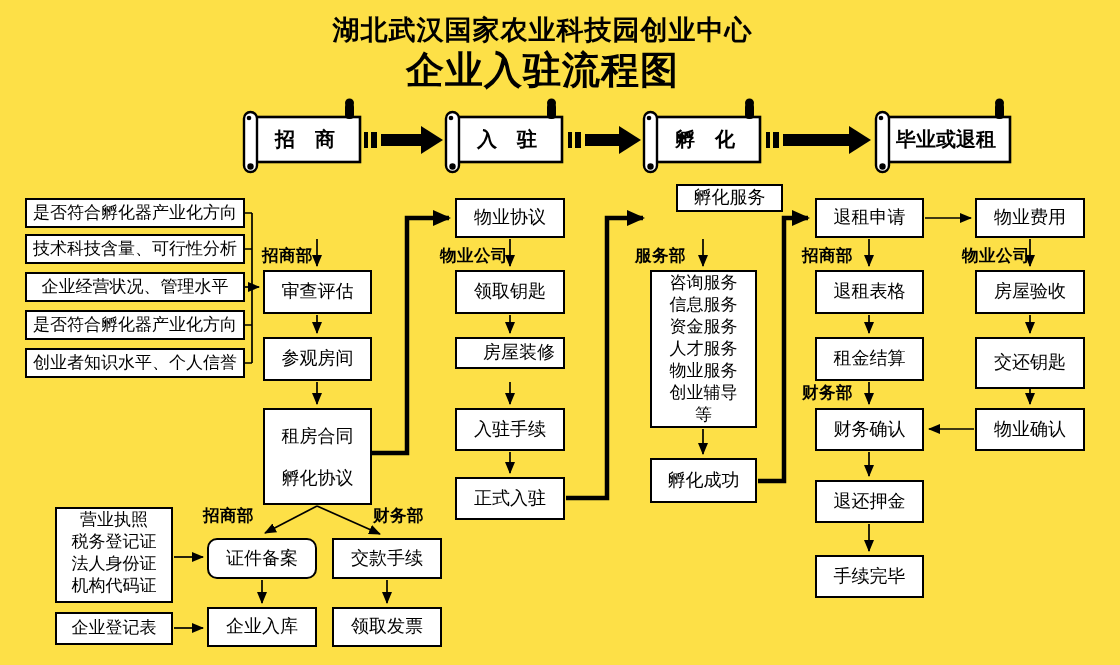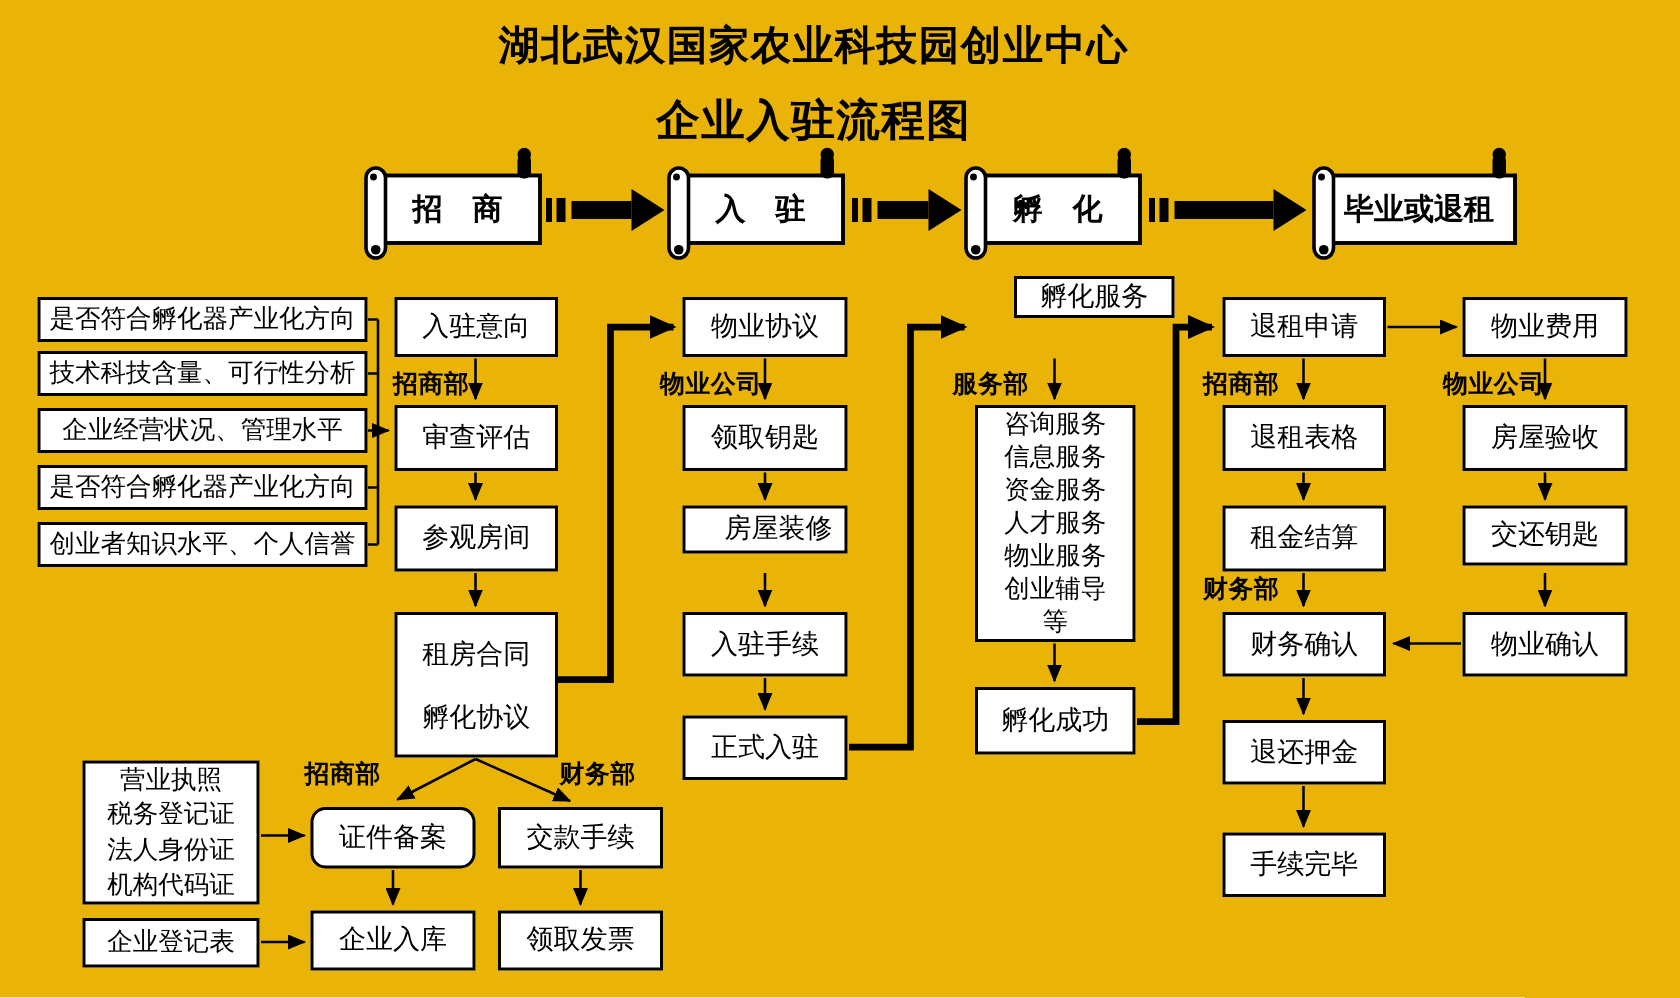--- a/index.html
+++ b/index.html
@@ -1,35 +1,35 @@
 <!DOCTYPE html>
 <html><head>
 <meta charset="utf-8">
 <style>
   html,body { margin:0; padding:0; background:#fff; }
   .canvas {
-    position:relative; width:1120px; height:665px; background:#eab308;
+    position:relative; width:1120px; height:665px; background:#fde047;
     font-family:"Liberation Serif", serif; color:#000; overflow:hidden;
   }
   .title {
     position:absolute; left:0; width:1085px; text-align:center; font-weight:700;
     font-family:"Liberation Serif", serif; letter-spacing:1px;
   }
   .stage-label {
     position:absolute; display:flex; align-items:center; justify-content:center;
     font-family:"Liberation Sans", sans-serif; font-weight:700; font-size:20px;
     white-space:pre;
   }
   .box {
     position:absolute; box-sizing:border-box; border:2px solid #000; background:#fff;
     display:flex; align-items:center; justify-content:center; text-align:center;
     font-size:17px; line-height:1.3;
   }
   .box--lg { font-size:18px; }
-  .box--col { flex-direction:column; justify-content:space-between; }
+  .box--col { flex-direction:column; justify-content:flex-start; }
   .box--contract { flex-direction:column; justify-content:center; gap:20px; font-size:18px; }
   .line { line-height:22px; }
   .dept {
     position:absolute; font-family:"Liberation Sans", sans-serif; font-weight:700;
     font-size:16.5px; white-space:nowrap; letter-spacing:0.5px;
   }
   svg.connectors { position:absolute; left:0; top:0; }
 </style>
 </head>
 <body>
@@ -142,34 +142,33 @@
     </g>
 
     <g stroke="#000" stroke-width="4.5" fill="none">
       <path d="M372,453 H407 V218 H449" marker-end="url(#ahb)"></path>
       <path d="M566,498 H607 V218 H643" marker-end="url(#ahb)"></path>
       <path d="M758,481 H784 V218 H808" marker-end="url(#ahb)"></path>
     </g>
   </svg>
 
   <div class="title" style="top:12px; font-size:27px;">湖北武汉国家农业科技园创业中心</div>
-  <div class="title" style="top:45px; font-size:29px;margin-top:16px;">企业入驻流程图</div>
+  <div class="title" style="top:45px; font-size:38px;">企业入驻流程图</div>
 
   <div class="stage-label" style="left:250px; top:117px; width:110px; height:45px;">招　商</div>
   <div class="stage-label" style="left:452px; top:117px; width:110px; height:45px;">入　驻</div>
   <div class="stage-label" style="left:650px; top:117px; width:110px; height:45px;">孵　化</div>
   <div class="stage-label" style="left:882px; top:117px; width:128px; height:45px;">毕业或退租</div>
 
   <div class="box" style="left:25px; top:198px; width:220px; height:30px;">是否符合孵化器产业化方向</div>
   <div class="box" style="left:25px; top:234px; width:220px; height:30px;">技术科技含量、可行性分析</div>
   <div class="box" style="left:25px; top:272px; width:220px; height:30px;">企业经营状况、管理水平</div>
   <div class="box" style="left:25px; top:310px; width:220px; height:30px;">是否符合孵化器产业化方向</div>
   <div class="box" style="left:25px; top:348px; width:220px; height:30px;text-align:right;">创业者知识水平、个人信誉</div>
 
-  <div class="box box--lg" style="left:263px; top:198px; width:109px; height:40px;">入驻意向</div>
   <div class="dept" style="left:262px; top:245px;">招商部</div>
   <div class="box box--lg" style="left:263px; top:270px; width:109px; height:44px;">审查评估</div>
   <div class="box box--lg" style="left:263px; top:337px; width:109px; height:44px;">参观房间</div>
   <div class="box box--contract" style="left:263px; top:408px; width:109px; height:97px;">
     <div class="line">租房合同</div>
     <div class="line">孵化协议</div>
   </div>
 
   <div class="box box--lg" style="left:455px; top:198px; width:110px; height:40px;">物业协议</div>
   <div class="dept" style="left:440px; top:245px;">物业公司</div>
@@ -196,21 +195,21 @@
   <div class="box box--lg" style="left:815px; top:270px; width:109px; height:44px;">退租表格</div>
   <div class="box box--lg" style="left:815px; top:337px; width:109px; height:44px;">租金结算</div>
   <div class="dept" style="left:802px; top:382px;">财务部</div>
   <div class="box box--lg" style="left:815px; top:408px; width:109px; height:43px;">财务确认</div>
   <div class="box box--lg" style="left:815px; top:480px; width:109px; height:43px;">退还押金</div>
   <div class="box box--lg" style="left:815px; top:555px; width:109px; height:43px;">手续完毕</div>
 
   <div class="box box--lg" style="left:975px; top:198px; width:110px; height:40px;">物业费用</div>
   <div class="dept" style="left:962px; top:245px;">物业公司</div>
   <div class="box box--lg" style="left:975px; top:270px; width:110px; height:44px;">房屋验收</div>
-  <div class="box box--lg" style="left:975px; top:337px; width:110px; height:40px;">交还钥匙</div>
+  <div class="box box--lg" style="left:975px; top:337px; width:110px; height:52px;">交还钥匙</div>
   <div class="box box--lg" style="left:975px; top:408px; width:110px; height:43px;">物业确认</div>
 
   <div class="box box--col" style="left:55px; top:507px; width:118px; height:96px;">
     <div class="line">营业执照</div>
     <div class="line">税务登记证</div>
     <div class="line">法人身份证</div>
     <div class="line">机构代码证</div>
   </div>
   <div class="box" style="left:55px; top:612px; width:118px; height:33px;">企业登记表</div>
   <div class="dept" style="left:203px; top:505px;">招商部</div>

